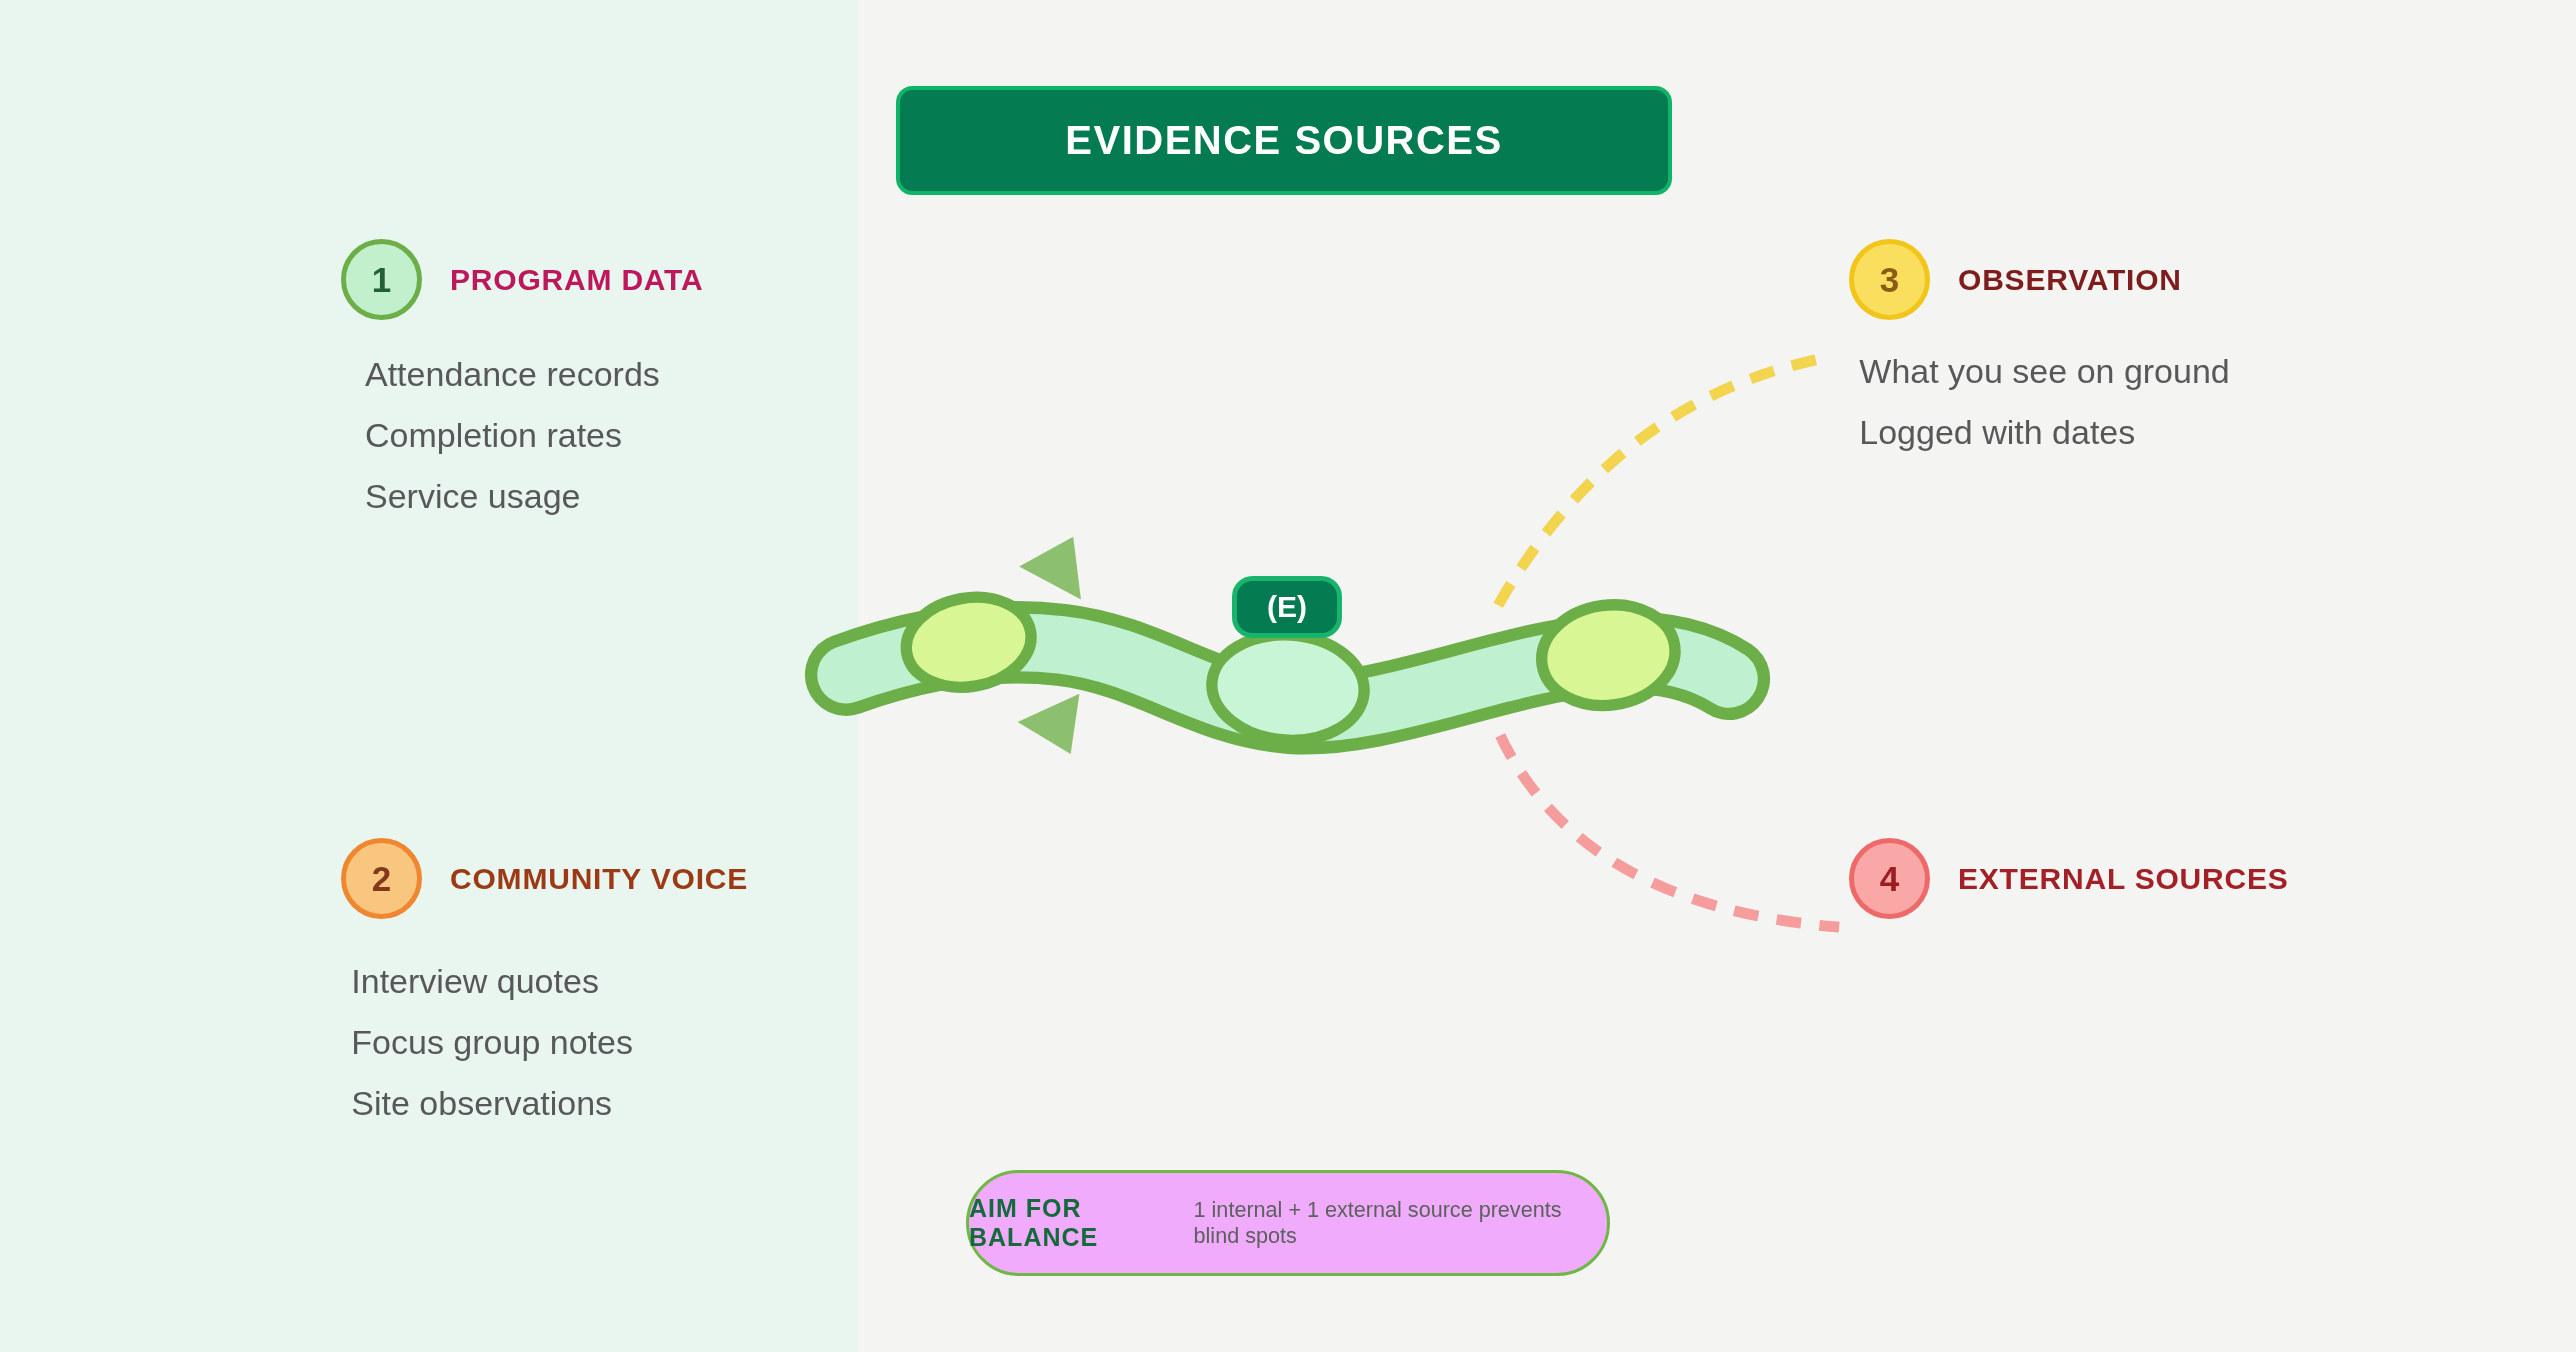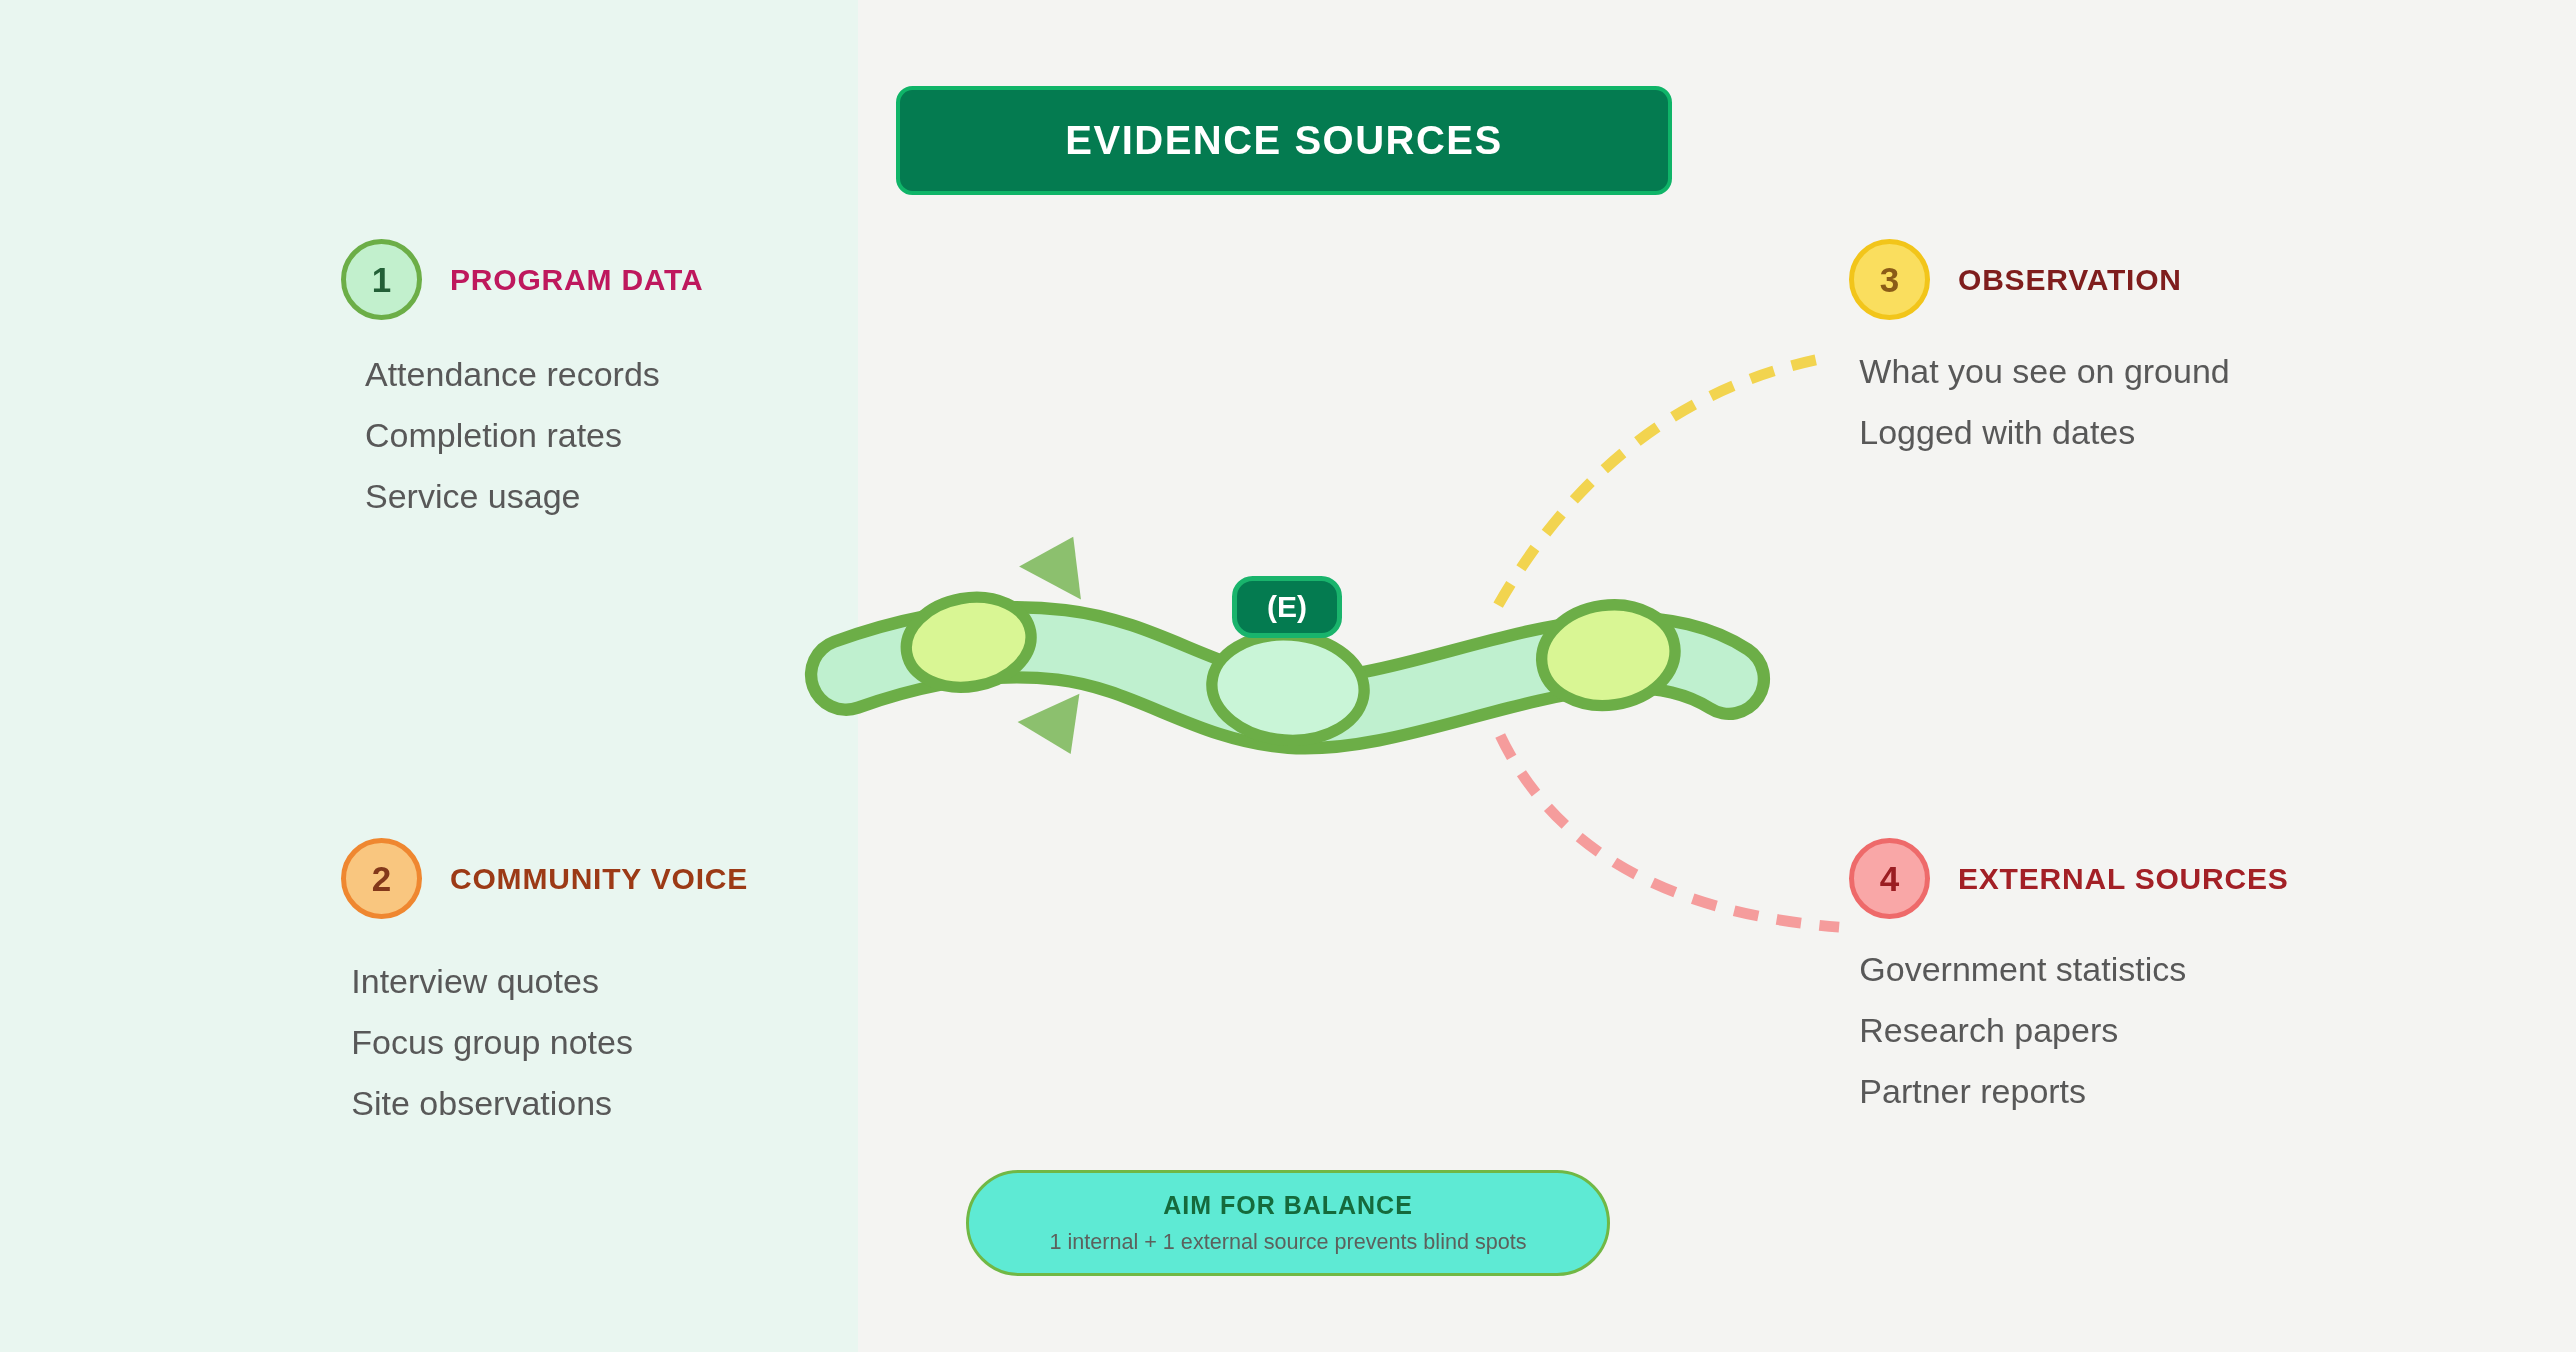--- a/index.html
+++ b/index.html
@@ -59,23 +59,23 @@
   .e-badge{
     position:absolute;left:1232px;top:576px;width:110px;height:62px;
     background:#047b50;border:5.2px solid #19b46c;border-radius:20.6px;
     box-sizing:border-box;
     display:flex;align-items:center;justify-content:center;
     color:#ffffff;font-size:30px;font-weight:700;
   }
   
   .balance-pill{
     position:absolute;left:966px;top:1170px;width:644px;height:106px;
-    background:#5eead4;border:3.6px solid #70b845;border-radius:54px;
+    background:#f0abfc;border:3.6px solid #70b845;border-radius:54px;
     box-sizing:border-box;
-    display:flex;flex-direction:column;align-items:center;justify-content:center;
+    display:flex;flex-direction:row;align-items:center;justify-content:center;
     gap:8.2px;
   }
   .balance-title{font-size:25px;font-weight:700;color:#156a3c;letter-spacing:1px;}
   .balance-subtitle{font-size:21.6px;color:#5c615d;}
 </style>
 </head>
 <body>
 
 <div class="canvas">
   <div class="left-panel"></div>
@@ -145,25 +145,20 @@
       <p>What you see on ground</p>
       <p>Logged with dates</p>
     </div>
   </div>
 
   <div class="quad q4">
     <div class="quad-header">
       <div class="num-circle">4</div>
       <div class="quad-label">EXTERNAL SOURCES</div>
     </div>
-    <div class="items">
-      <p>Government statistics</p>
-      <p>Research papers</p>
-      <p>Partner reports</p>
-    </div>
   </div>
 
   <div class="balance-pill">
     <div class="balance-title">AIM FOR BALANCE</div>
     <div class="balance-subtitle">1 internal + 1 external source prevents blind spots</div>
   </div>
 </div>
 
 
 </body></html>

